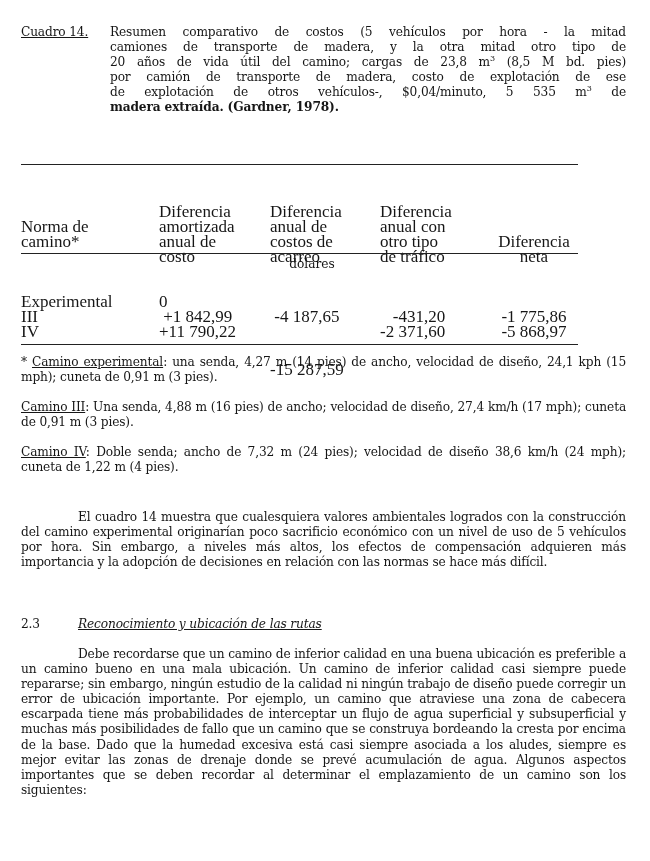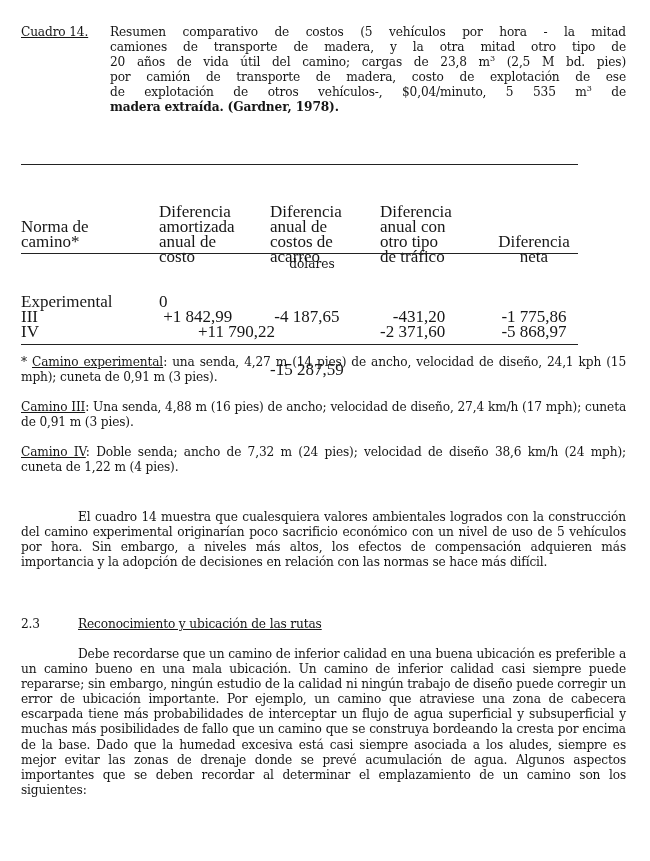--- a/index.html
+++ b/index.html
@@ -30,36 +30,36 @@
 
   .notes { position: absolute; left: 21px; top: 355px; width: 605px; }
   .note { margin: 0 0 15px 0; text-align: justify; }
   .u { text-decoration: underline; }
 
   .para1 { position: absolute; left: 21px; top: 510px; width: 605px; text-align: justify; margin: 0; }
   .indent { display: inline-block; width: 57px; }
 
   .section { position: absolute; left: 21px; top: 617px; width: 605px; white-space: nowrap; }
   .section-num { position: absolute; left: 0; }
-  .section-title { position: absolute; left: 57px; text-decoration: underline; }
+  .section-title { position: absolute; left: 57px; text-decoration: underline; font-style: italic; }
 
   .para2 { position: absolute; left: 21px; top: 647px; width: 605px; text-align: justify; margin: 0; }
   .justify-line { display: block; text-align: justify; text-align-last: justify; }
   .last-line { display: block; text-align: left; font-weight: bold; }
   sup { font-size: 8px; line-height: 0; vertical-align: 5px; }
 </style>
 </head>
 <body>
 
 <div class="caption serif">
   <span class="caption-label">Cuadro 14.</span>
   <div class="caption-text">
     <span class="justify-line">Resumen comparativo de costos (5 vehículos por hora - la mitad</span>
     <span class="justify-line">camiones de transporte de madera, y la otra mitad otro tipo de</span>
-    <span class="justify-line"><span>20 años de vida útil del camino; cargas de 23,8 m</span><sup>3</sup><span> (2,5 M bd. pies)</span></span>
+    <span class="justify-line"><span>20 años de vida útil del camino; cargas de 23,8 m</span><sup>3</sup><span> (8,5 M bd. pies)</span></span>
     <span class="justify-line">por camión de transporte de madera, costo de explotación de ese</span>
     <span class="justify-line"><span>de explotación de otros vehículos-, $0,04/minuto, 5 535 m</span><sup>3</sup><span> de</span></span>
     <span class="last-line">madera extraída. (Gardner, 1978).</span>
   </div>
 </div>
 
 <div class="table-wrap" style="height:185px;">
   <div class="rule rule-top"></div>
 
   <div class="th col0" style="top:9px;">
@@ -91,21 +91,21 @@
   </div>
   <div>
     <div class="td col0" style="top:145px;">III</div>
     <div class="td col1" style="top:145px;"> +1 842,99</div>
     <div class="td col2" style="top:145px;"> -4 187,65</div>
     <div class="td col3" style="top:145px;text-align:right;">   -431,20</div>
     <div class="td col4" style="top:145px;">-1 775,86</div>
   </div>
   <div>
     <div class="td col0" style="top:160px;">IV</div>
-    <div class="td col1" style="top:160px;margin-left:39px;">+11 790,22</div>
+    <div class="td col1" style="top:160px;">+11 790,22</div>
     <div class="td col2" style="top:157px;margin-top:41px;">-15 287,59</div>
     <div class="td col3" style="top:160px;">-2 371,60</div>
     <div class="td col4" style="top:160px;">-5 868,97</div>
   </div>
 
   <div class="rule rule-bot"></div>
 </div>
 
 <div class="notes serif">
   <p class="note"><span>* </span><span class="u">Camino experimental</span><span>:  una senda, 4,27 m (14 pies) de ancho, velocidad de diseño, 24,1 kph (15 mph); cuneta de 0,91 m (3 pies).</span></p>

